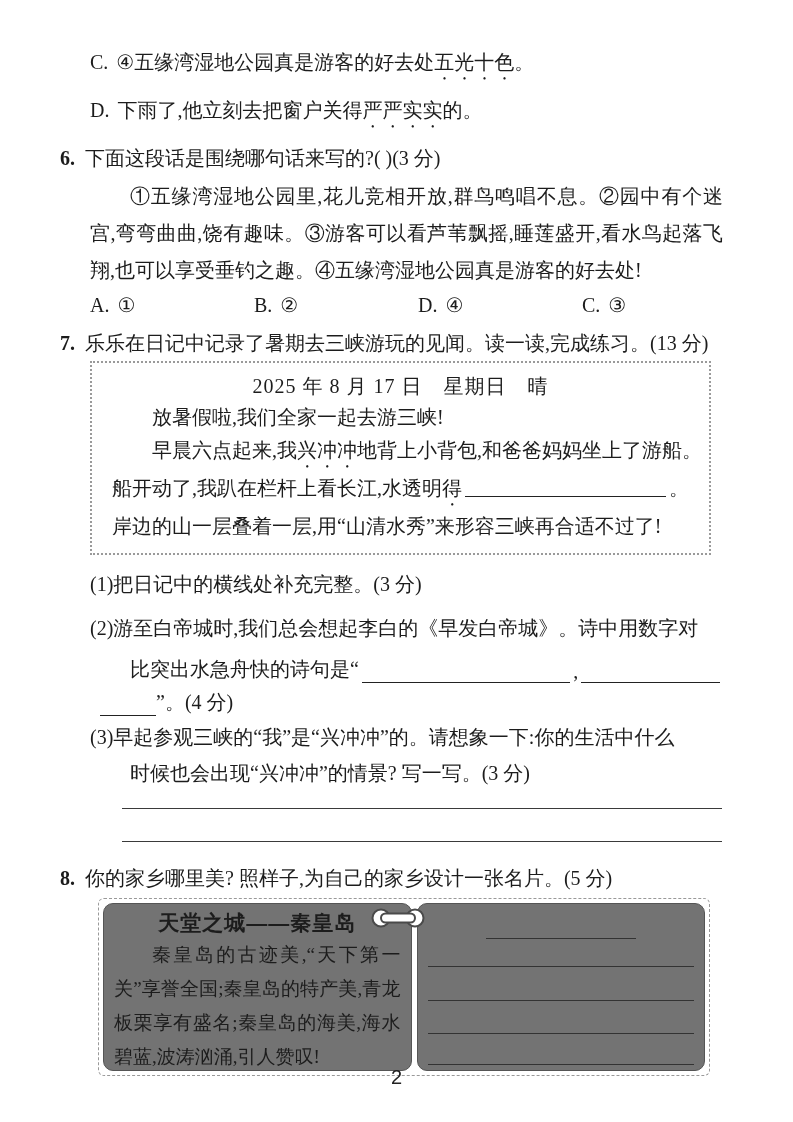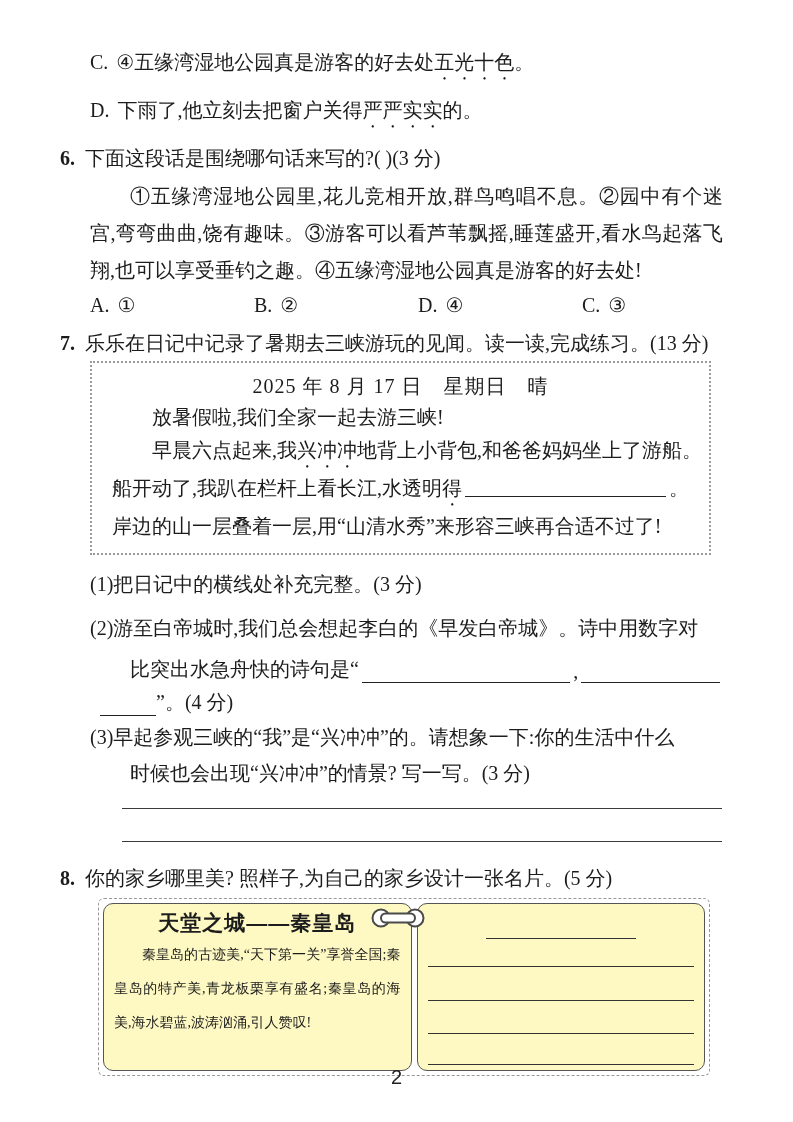--- a/index.html
+++ b/index.html
@@ -41,25 +41,25 @@
   .sline{line-height:30px;white-space:nowrap;}
   .sflex{display:flex;align-items:flex-end;white-space:nowrap;}
   .mt6{margin-top:6px;}.mt8{margin-top:13px;}.mt10{margin-top:10px;}
   .mt14{margin-top:14px;}.mt20{margin-top:20px;}
   .ansline{margin-left:62px;width:600px;border-bottom:1.7px solid #3a3a3a;}
   .ans1{height:6px;margin-top:14px;}
   .ans2{height:32px;}
   
   .cards-wrap{margin-left:38px;margin-top:4px;width:612px;height:178px;box-sizing:border-box;
     border:1.8px dashed #999;border-radius:6px;padding:4px;display:flex;gap:5px;position:relative;}
-  .card{flex:1 1 0;border:1.8px solid #555;border-radius:10px;box-sizing:border-box;position:relative;background:#fef9c3;}
+  .card{flex:1 1 0;border:1.8px solid #555;border-radius:10px;box-sizing:border-box;position:relative;background:#737373;}
   .card-left{padding:4px 10px;}
   .card-title{text-align:center;font-family:"Liberation Sans","DejaVu Sans",sans-serif;
     font-weight:bold;font-size:21px;line-height:30px;letter-spacing:1px;white-space:nowrap;}
-  .card-body{font-size:14px;line-height:34px;text-indent:2em;text-align:justify;}
+  .card-body{font-size:19px;line-height:34px;text-indent:2em;text-align:justify;}
   .rshort{position:absolute;top:34px;left:50%;transform:translateX(-50%);width:150px;border-bottom:1.6px solid #333;}
   .rline{position:absolute;left:10px;right:10px;border-bottom:1.6px solid #333;}
   .rl1{top:62px;}.rl2{top:96px;}.rl3{top:129px;}.rl4{top:160px;}
   .rings{position:absolute;left:271px;top:6px;}
   .pagenum{position:absolute;left:0;right:0;top:1066px;text-align:center;
     font-size:20px;color:#222;font-family:"Liberation Sans","DejaVu Sans",sans-serif;}
 </style>
 </head>
 <body>
 

